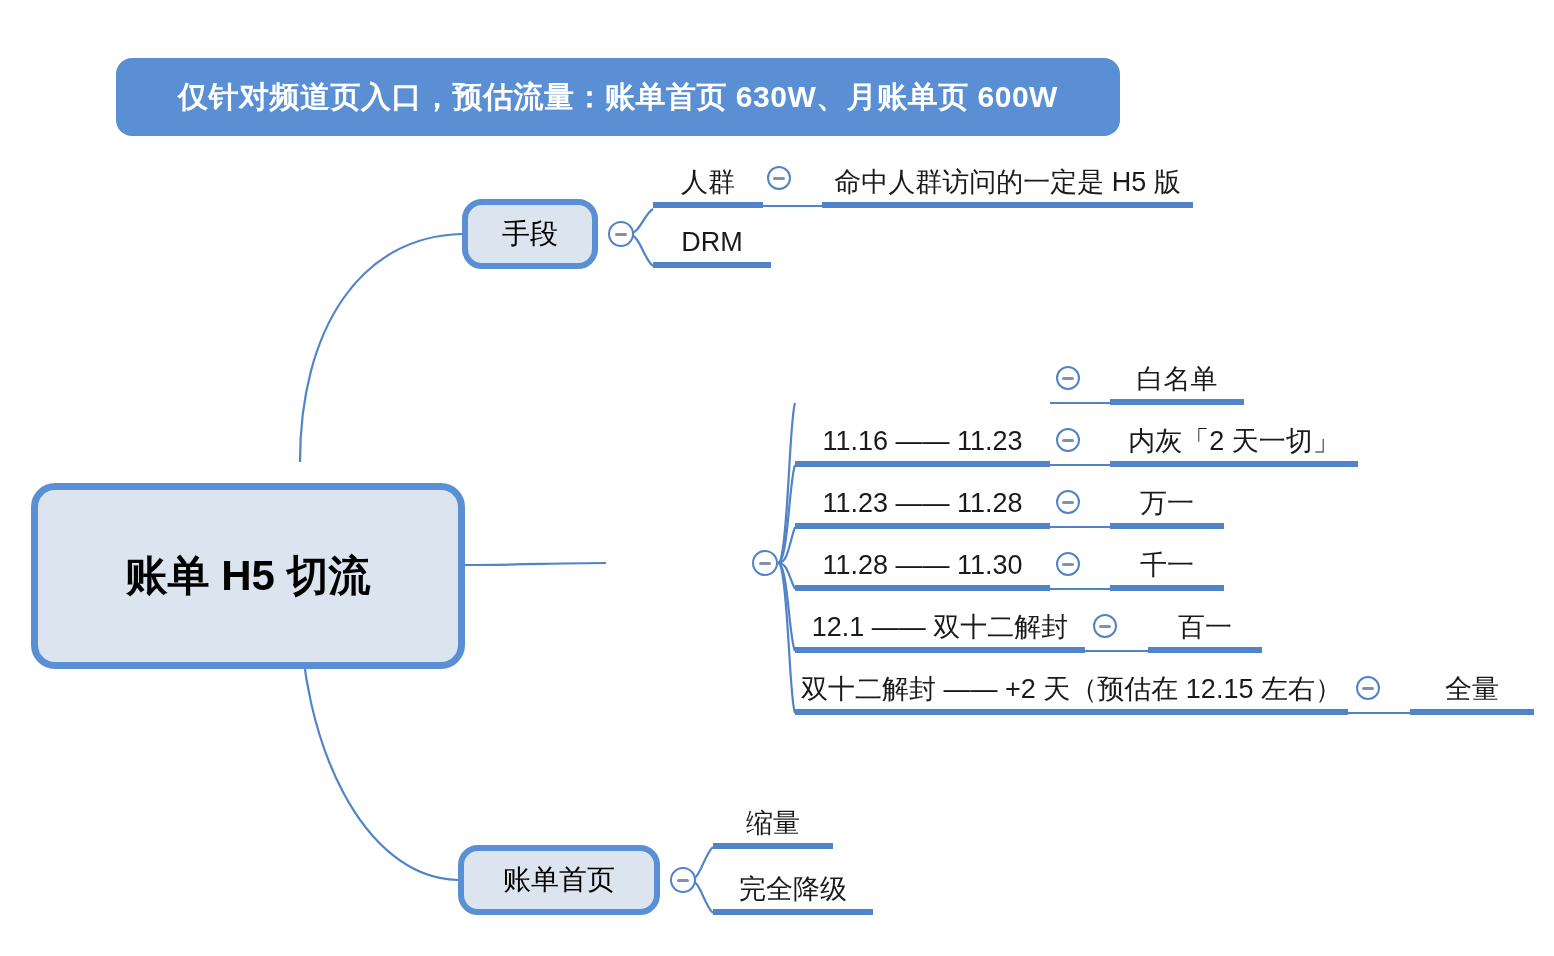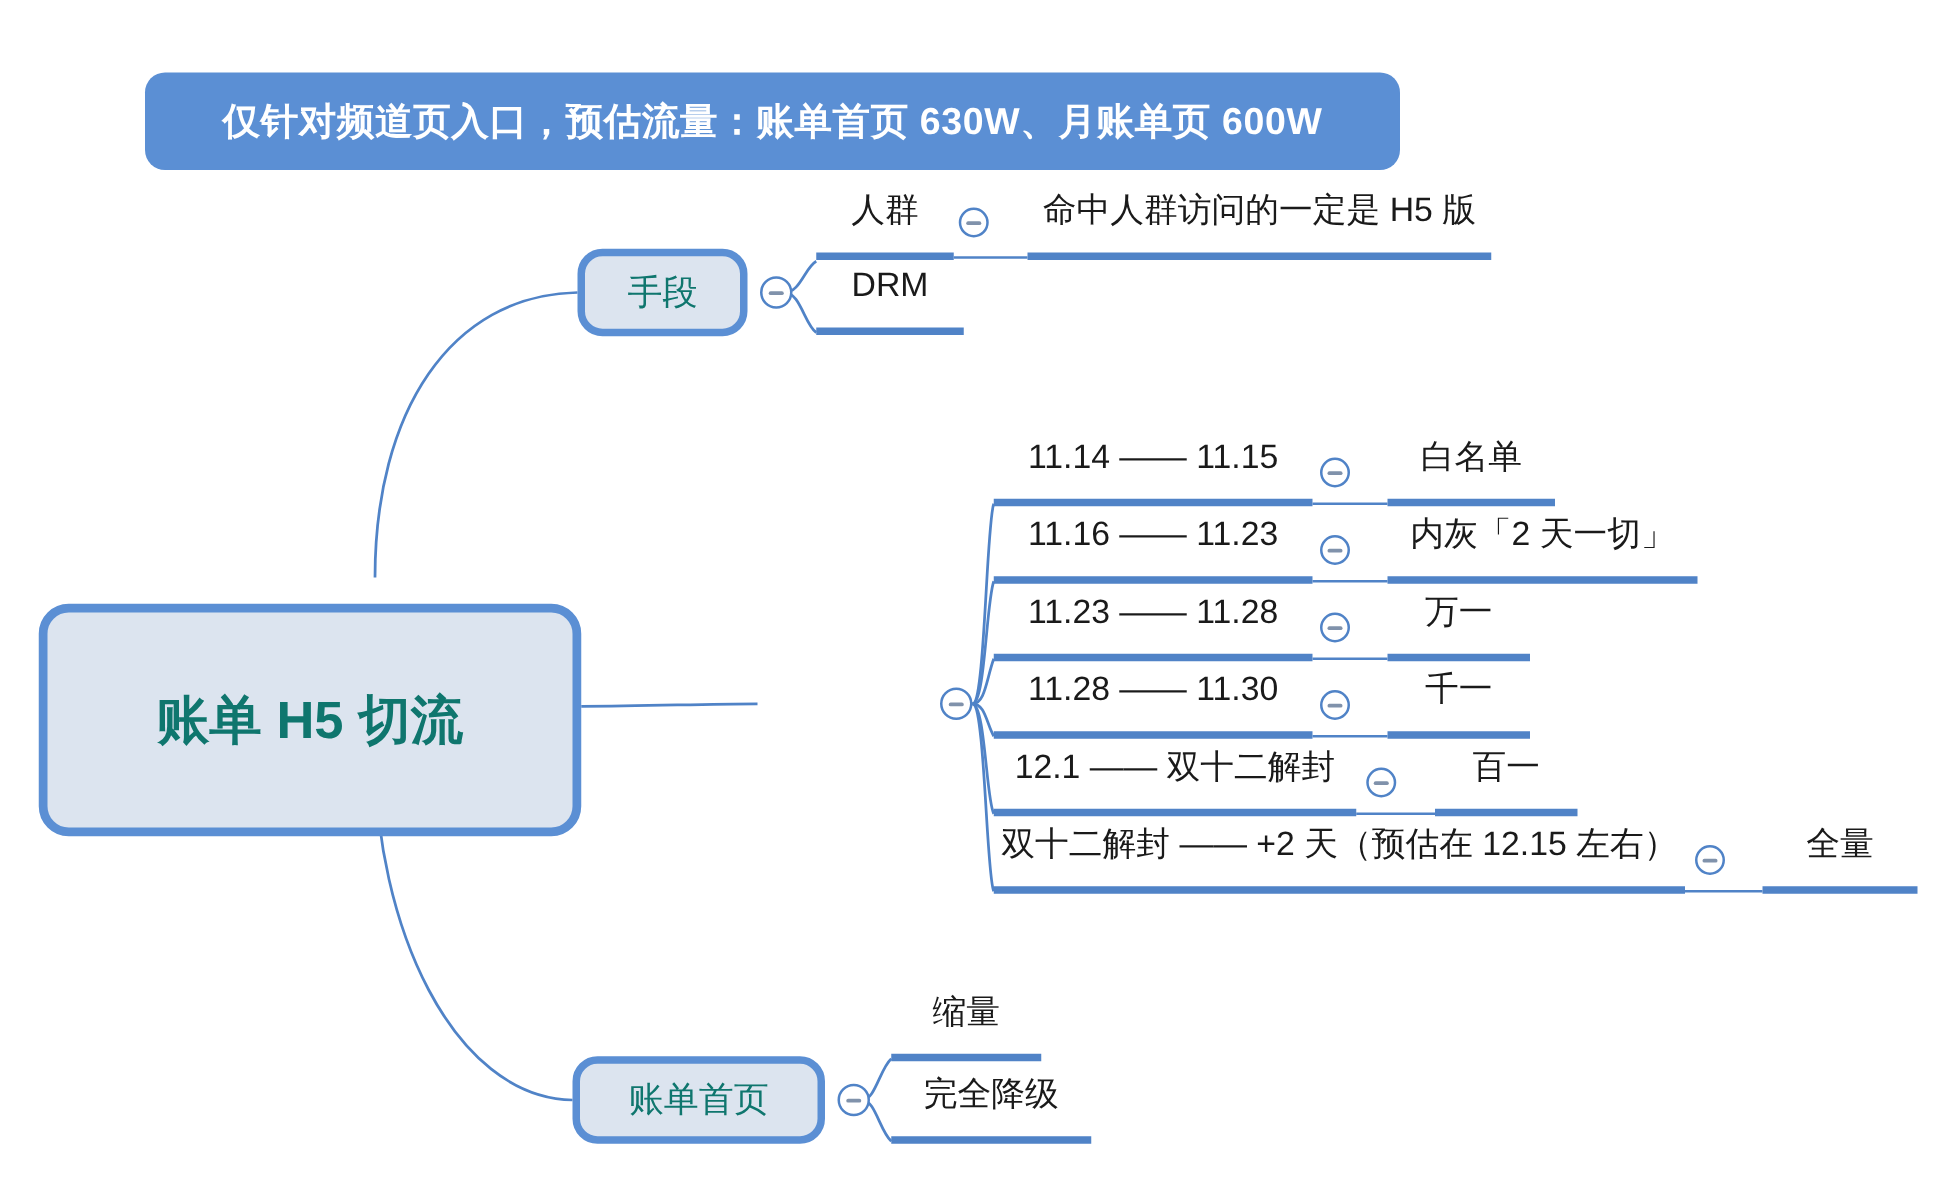--- a/index.html
+++ b/index.html
@@ -55,21 +55,21 @@
   
   .node-box {
     position: absolute;
     background: #dce4ef;
     border: 6px solid #5b8fd4;
     border-radius: 20px;
     box-sizing: border-box;
     display: flex;
     align-items: center;
     justify-content: center;
-    color: #0f766e;
+    color: #000000;
     white-space: nowrap;
   }
   .node-root {
     left: 31px;
     top: 459px;
     width: 434px;
     height: 186px;
     border-width: 7px;
     border-radius: 24px;
     font-size: 42px;
@@ -103,21 +103,21 @@
   .topic {
     position: absolute;
     box-sizing: border-box;
     border-bottom: 6px solid #5083c7;
     display: flex;
     align-items: flex-end;
     justify-content: center;
     color: #1a1a1a;
     font-size: 27px;
     white-space: nowrap;
-    padding-bottom: 18px;
+    padding-bottom: 4px;
     line-height: 1.15;
   }
 
   
   .toggle {
     position: absolute;
     width: 26px;
     height: 26px;
     border-radius: 50%;
     background: #ffffff;
@@ -199,23 +199,20 @@
   <div class="topic" style="left:822px; top:160px; width:371px; height:48px;">
     <span>命中人群访问的一定是 H5 版</span>
   </div>
 
   <div class="topic" style="left:653px; top:220px; width:118px; height:48px;">
     <span>DRM</span>
   </div>
 
   <div class="toggle" style="left:752px; top:550px;"></div>
 
-  <div class="topic" style="left:795px; top:357px; width:255px; height:48px;">
-    <span>11.14 —— 11.15</span>
-  </div>
   <div class="toggle small" style="left:1056px; top:366px;"></div>
   <div class="topic" style="left:1110px; top:357px; width:134px; height:48px;">
     <span>白名单</span>
   </div>
 
   <div class="topic" style="left:795px; top:419px; width:255px; height:48px;">
     <span>11.16 —— 11.23</span>
   </div>
   <div class="toggle small" style="left:1056px; top:428px;"></div>
   <div class="topic" style="left:1110px; top:419px; width:248px; height:48px;">

